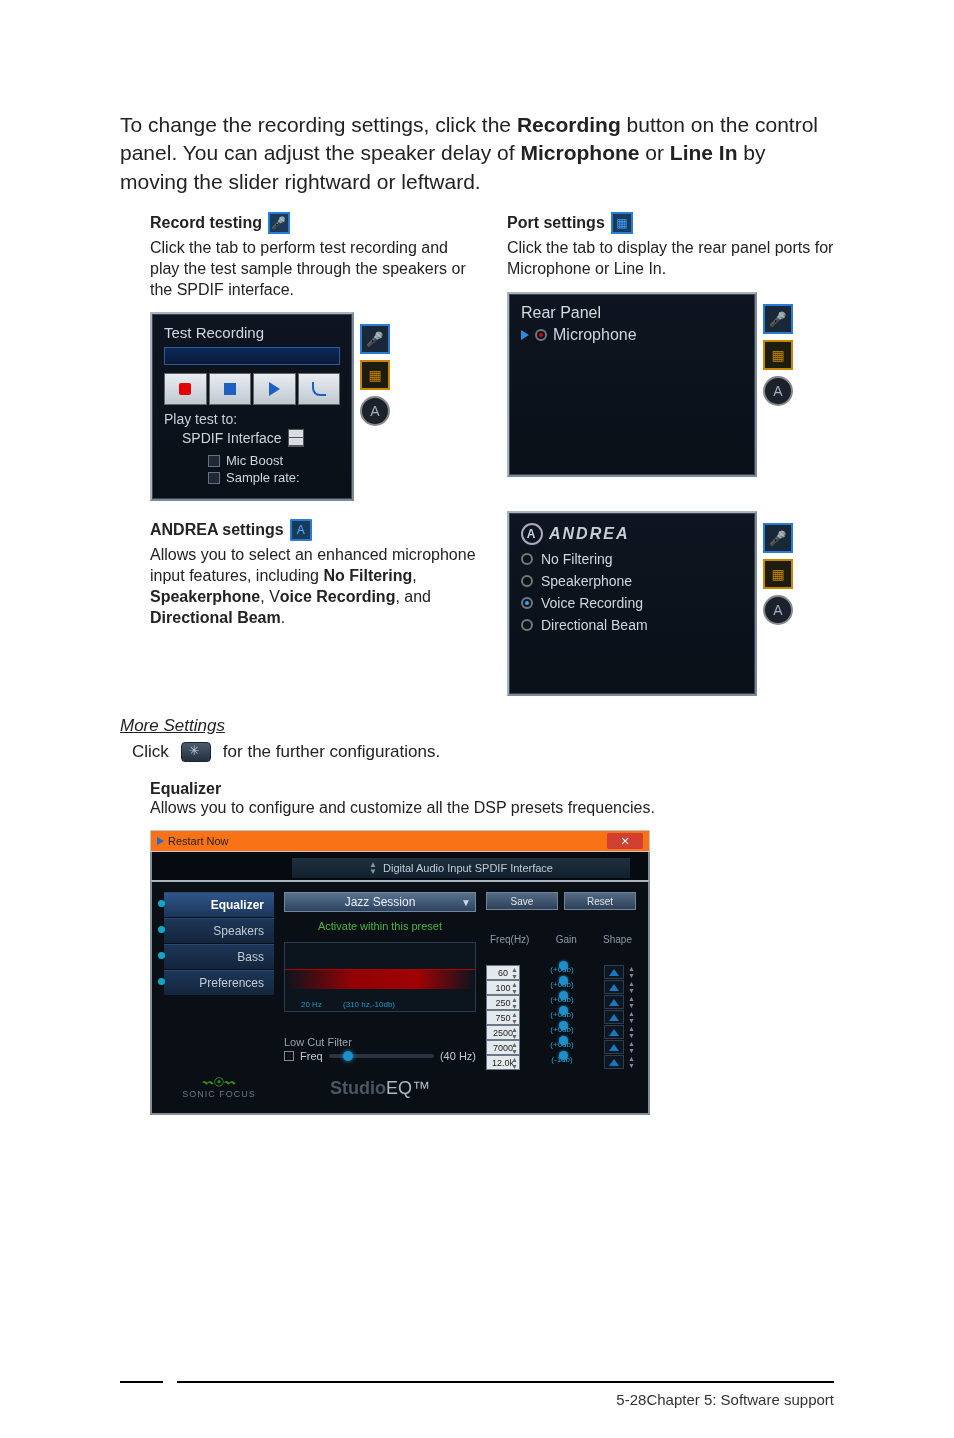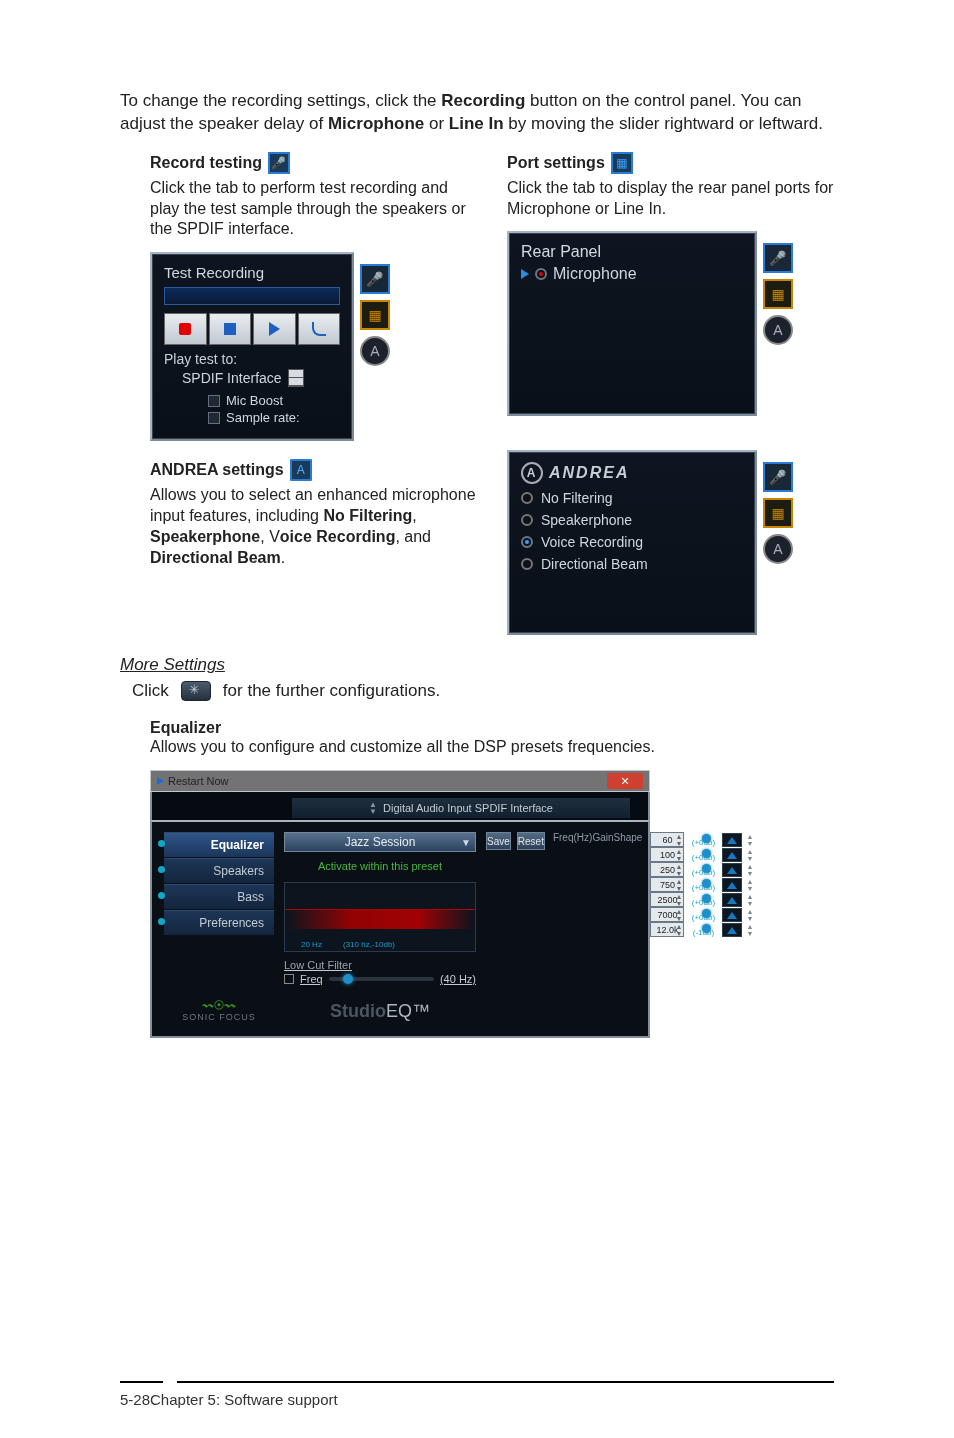--- a/index.html
+++ b/index.html
@@ -1,19 +1,19 @@
 <!DOCTYPE html>
 <html><head>
 <meta charset="utf-8">
 <style>
   * { box-sizing: border-box; margin: 0; padding: 0; }
   html, body { width: 954px; background: #fff; font-family: Arial, Helvetica, sans-serif; color: #222; }
   .page { padding: 90px 120px 40px 120px; position: relative; min-height: 1438px; }
   .section-title { font-style: italic; text-decoration: underline; font-size: 17px; margin-bottom: 4px; }
-  .intro { font-size: 17px; line-height: 1.35; margin-bottom: 16px; }
+  .intro { font-size: 21px; line-height: 1.35; margin-bottom: 16px; margin-top: 21px; }
   .columns { display: flex; gap: 30px; margin-bottom: 20px; }
   .col { flex: 1; }
   .subtitle-row { display: flex; align-items: center; gap: 6px; margin-bottom: 4px; }
   .subtitle { font-weight: bold; font-size: 16px; }
   .desc { font-size: 16px; line-height: 1.3; margin-bottom: 12px; }
   .tab-icon { display: inline-flex; width: 22px; height: 22px; border: 2px solid #2a7bd6; background: #1a3a5a; align-items: center; justify-content: center; font-size: 12px; color: #2a7bd6; }
   .tab-icon.mic { color: #5fb4e6; }
   .tab-icon.port { color: #3aa0ff; }
   .tab-icon.andrea { color: #4ab0ff; border-radius: 1px; }
   .panel {
@@ -50,65 +50,65 @@
   .andrea-panel { width:250px; }
   .andrea-logo { font-family: Arial; font-weight:bold; font-style:italic; letter-spacing:2px; font-size:16px; color:#c7cfd6; display:flex; align-items:center; gap:6px;}
   .andrea-logo .ring{ width:22px;height:22px;border:2px solid #aab; border-radius:50%; display:flex;align-items:center;justify-content:center;font-style:normal;font-size:12px;}
   .opt-row { display:flex; align-items:center; gap:8px; font-size:14px; color:#cfd6dd; margin-top:6px; }
   .opt-row .radio.gray{border-color:#777;}
   .more-sec { margin-top: 6px; }
   .click-row { display:flex; align-items:center; gap:12px; font-size:17px; margin:6px 0 18px 12px;}
   .tool-btn { width:30px;height:20px;background:linear-gradient(#4b5b6e,#23303f);border:1px solid #1c252f;border-radius:4px; position:relative;}
   .tool-btn::after{content:"✳"; position:absolute; left:7px; top:0px; color:#c0cad4; font-size:13px;}
   .eq-window { width:500px; margin-top:8px; position:relative;}
-  .eq-titlebar { background:#737373; border:1px solid #bfc6cd; height:22px; display:flex; align-items:center; padding:0 6px; font-size:11px; gap:4px;}
+  .eq-titlebar { background:#f97316; border:1px solid #bfc6cd; height:22px; display:flex; align-items:center; padding:0 6px; font-size:11px; gap:4px;}
   .eq-titlebar .play{width:0;height:0;border-left:7px solid #1c6bd8;border-top:4px solid transparent;border-bottom:4px solid transparent;}
   .eq-close { margin-left:auto; width:36px;height:16px;background:#d04030;color:#fff;font-size:11px;display:flex;align-items:center;justify-content:center;border-radius:2px;}
   .eq-body { border:2px solid #868f99; border-top-color:#aab4bf; background:#0a0f16; padding:10px 12px 14px 12px; display:flex; gap:10px; font-size:11px; color:#c3ccd4;}
   .eq-left { width:110px; display:flex; flex-direction:column; }
   .eq-tab { background:linear-gradient(#1d3657,#13253c); padding:5px 10px; text-align:right; border-top:1px solid #2b4a70; border-bottom:1px solid #061018; font-size:12px; }
   .eq-tab.active { background:linear-gradient(#2f5688,#1b355a); color:#fff; font-weight:bold;}
   .eq-bullet { position:relative; padding-left:10px;}
   .eq-bullet::before{content:"";position:absolute;left:-6px;top:7px;width:7px;height:7px;border-radius:50%;background:#12a7c8;}
   .sonic { margin-top:auto; text-align:center; padding-top:30px;}
   .sonic .badge{ color:#6d7680; font-size:9px; letter-spacing:1px;}
   .sonic .swirl{ color:#3a9020;}
   .eq-mid { flex:1; display:flex; flex-direction:column; gap:6px;}
   .mid-title { background:linear-gradient(#58728e,#2b4360); height:20px; display:flex;align-items:center;justify-content:center;color:#e8edf2;font-size:12px;font-weight:normal; border:1px solid #74869a; position:relative;}
   .mid-title .chev{position:absolute;right:4px;color:#cfd7de;font-size:10px;}
   .activate { text-align:center; color:#49b641; font-size:11px; padding:2px 0 4px 0;}
   .graph { height:70px; background:#0c141d; border:1px solid #2b3a4a; position:relative; overflow:hidden;}
   .graph .curve{position:absolute;left:0;right:0;bottom:22px;height:20px;background:linear-gradient(90deg,transparent,#a00,#b00 70%,transparent);border-top:1px solid #c00; opacity:0.85;}
   .graph .axis{position:absolute;bottom:2px;left:16px;color:#1e9ccc;font-size:8px;}
   .graph .axis2{position:absolute;bottom:2px;left:58px;color:#1e9ccc;font-size:8px;}
-  .lowcut { margin-top:1px;text-decoration:underline;}
+  .lowcut { margin-top:18px;}
   .lowcut-title{font-size:11px;color:#9aa3ab;}
   .lowcut-row{display:flex;align-items:center;gap:6px;margin-top:2px}
   .lowcut .box{width:10px;height:10px;border:1px solid #888;}
   .lowcut .slider{flex:1;height:4px;background:#2a3440;border-radius:2px;position:relative;}
   .lowcut .slider::after{content:"";position:absolute;left:14px;top:-3px;width:10px;height:10px;border-radius:50%;background:#1e8fc8;box-shadow:0 0 4px #1e8fc8;}
   .studio { text-align:center; margin-top:10px;}
   .studio-text { font-family: Arial; font-size:18px; color:#4b5660; font-weight:bold;}
   .studio-text .eq{color:#aeb8c0;font-weight:normal;}
-  .eq-right { width:150px; display:flex; flex-direction:row; gap:4px;}
+  .eq-right { width:150px; display:flex; flex-direction:column; gap:20px;}
   .top-btns { display:flex; gap:6px; margin-bottom:4px;}
   .top-btns .b{flex:1;height:18px;background:linear-gradient(#546b84,#2d4058);border:1px solid #6e829a;display:flex;align-items:center;justify-content:center;font-size:10px;color:#dfe5ea;}
   .hdr-row{display:flex;font-size:10px;color:#8f9ba6; justify-content:space-between; padding:0 4px;}
-  .freq-row{display:flex;align-items:flex-end;gap:4px;}
+  .freq-row{display:flex;align-items:flex-start;gap:4px;}
   .freq-box{width:34px;height:15px;background:#e4e9ed;color:#222;font-size:9px;display:flex;align-items:center;justify-content:center;border:1px solid #6b7886;position:relative;}
   .freq-box .sp{position:absolute;right:1px;top:0;font-size:7px;color:#666;line-height:7px;}
   .gain-slider{flex:1;height:3px;background:#2e3945;position:relative;}
   .gain-slider::after{content:"";position:absolute;left:46%;top:-4px;width:9px;height:9px;border-radius:50%;background:#1e8fc8;box-shadow:0 0 3px #1e8fc8;}
   .gain-lbl{font-size:8px;color:#1fa7cf;width:30px;text-align:center;}
   .shape-box{width:20px;height:14px;background:#0d1722;border:1px solid #2f3e4e;display:flex;align-items:center;justify-content:center;}
   .shape-box .tri-up{width:0;height:0;border-left:5px solid transparent;border-right:5px solid transparent;border-bottom:7px solid #1878bf;}
   .shape-sp{width:8px;font-size:7px;color:#7c8792;line-height:7px;}
   .dot-grid-bar { background:linear-gradient(#1f2f3e,#11202f); text-align:center; color:#c3cbd3; font-size:11px; padding:3px 0; display:flex;align-items:center;justify-content:center;gap:6px;}
   .dot-grid-bar .spin{width:8px;font-size:8px;line-height:7px;color:#8a95a0;}
-  .footer { position:absolute; bottom:30px; left:120px; right:120px; display:flex; justify-content:flex-start; font-size:15px; color:#333; border-top: none; padding-top:10px;}
+  .footer { position:absolute; bottom:30px; left:120px; right:120px; display:flex; justify-content:flex-end; font-size:15px; color:#333; border-top: none; padding-top:10px;}
   .footer::before{content:"";position:absolute;top:0;left:0;right:0;height:2px;background:linear-gradient(90deg,#000 0 6%,transparent 6% 8%,#000 8% 100%);}
   b { font-weight:bold; }
 </style>
 </head>
 <body>
 
 <div class="page">
 
   <p class="intro">
     <span>To change the recording settings, click the </span><b>Recording</b><span> button on the control panel. You can adjust the speaker delay of </span><b>Microphone</b><span> or </span><b>Line In</b><span> by moving the slider rightward or leftward.</span>

